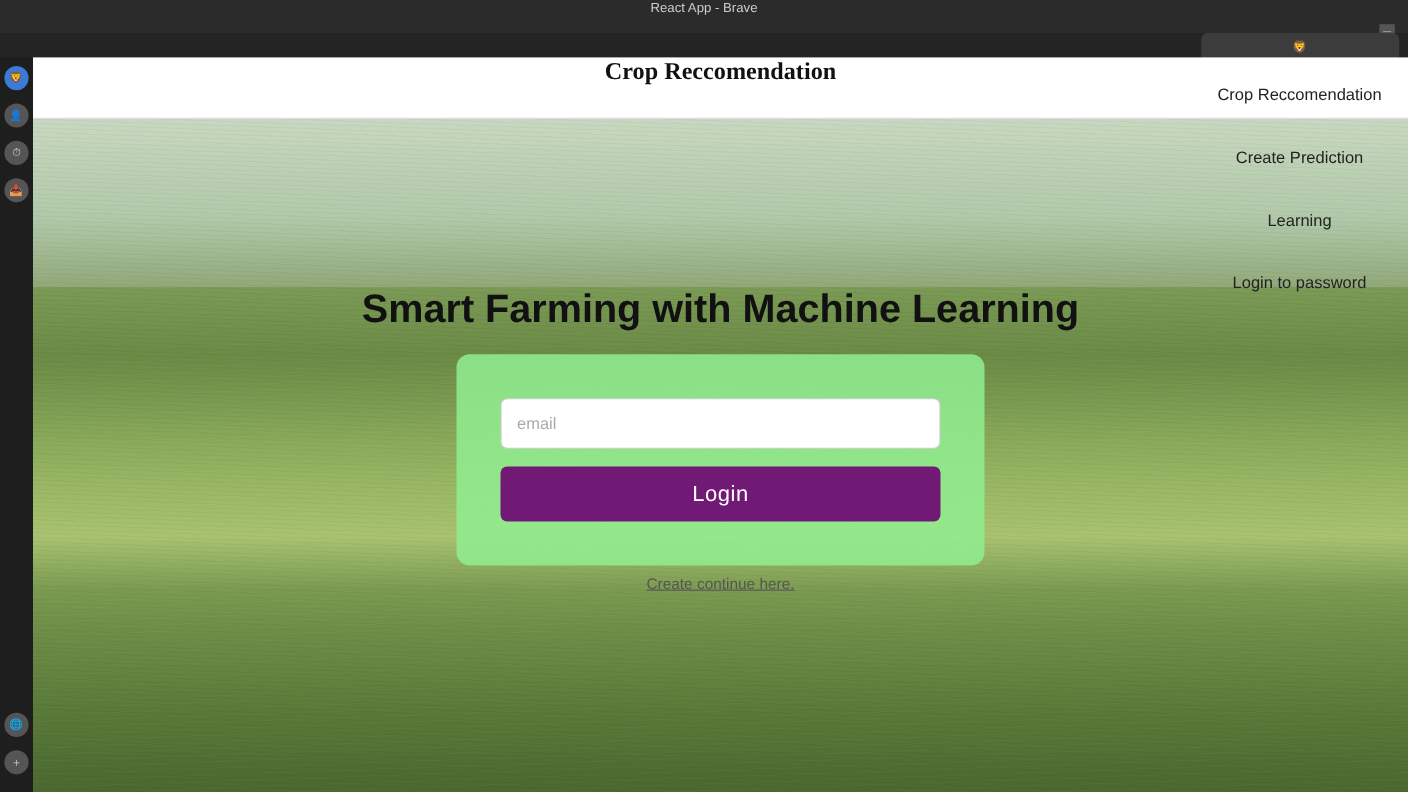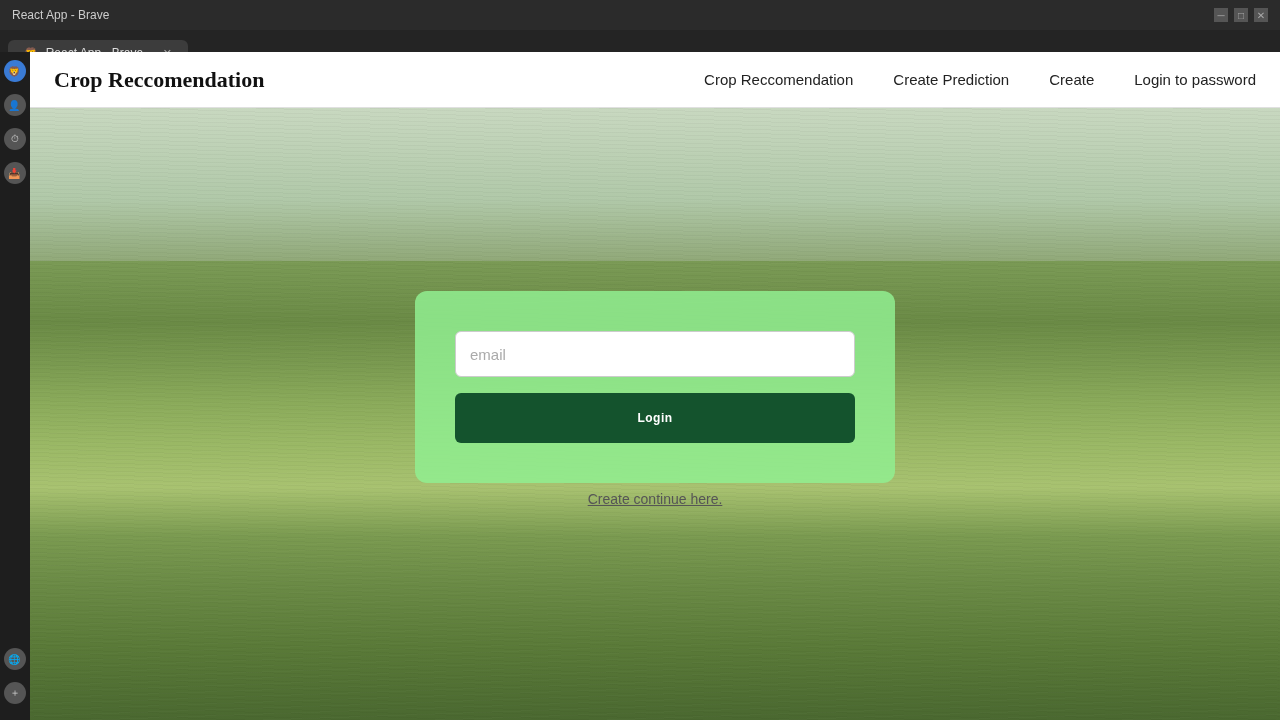--- a/index.html
+++ b/index.html
@@ -1,15 +1,15 @@
 <!DOCTYPE html>
 <html><head>
   <meta charset="utf-8">
   <style>
-    * { margin: 0; padding: 0; box-sizing: border-box; }
+    * { margin: 0; padding: 0; box-sizing: border-box; flex-direction: column; }
     body { font-family: Arial, sans-serif; width: 1280px; height: 720px; overflow: hidden; background: #1a1a1a; }
     .browser-sidebar {
       position: absolute;
       left: 0;
       top: 52px;
       width: 30px;
       height: 668px;
       background: #1e1e1e;
       display: flex;
       flex-direction: column;
@@ -262,26 +262,26 @@
       font-size: 15px;
       background: white;
       color: #333;
       outline: none;
     }
     .form-input::placeholder { color: #aaa; }
 
     .login-btn {
       width: 100%;
       height: 50px;
-      background: #14532d;
+      background: #701a75;
       color: white;
       border: none;
       border-radius: 6px;
-      font-size: 12px;
-      font-weight: bold;
+      font-size: 20px;
+      font-weight: normal;
       cursor: pointer;
       letter-spacing: 0.5px;
     }
 
     .create-account {
       text-align: center;
       font-size: 14px;
       color: #555;
       cursor: pointer;
       position: relative;
@@ -341,29 +341,30 @@
   <div class="sidebar-icon" style="margin-bottom:8px;">＋</div>
 </div>
 
 <div class="app-container">
 
   <nav class="app-navbar">
     <span class="app-logo">Crop Reccomendation</span>
     <div class="app-nav-links">
       <a class="nav-link">Crop Reccomendation</a>
       <a class="nav-link">Create Prediction</a>
-      <a class="nav-link">Create</a>
+      <a class="nav-link">Learning</a>
       <a class="nav-link-login">Login to password</a>
     </div>
   </nav>
 
   <div class="hero-section">
     <div class="hero-bg"></div>
 
     <div class="hero-content">
+      <h1 class="hero-title">Smart Farming with Machine Learning</h1>
 
       <div class="login-card">
         <input type="email" class="form-input" placeholder="email" style="">
         <button class="login-btn">Login</button>
       </div>
 
       <div class="create-account">
         <a>Create continue here.</a>
       </div>
     </div>

